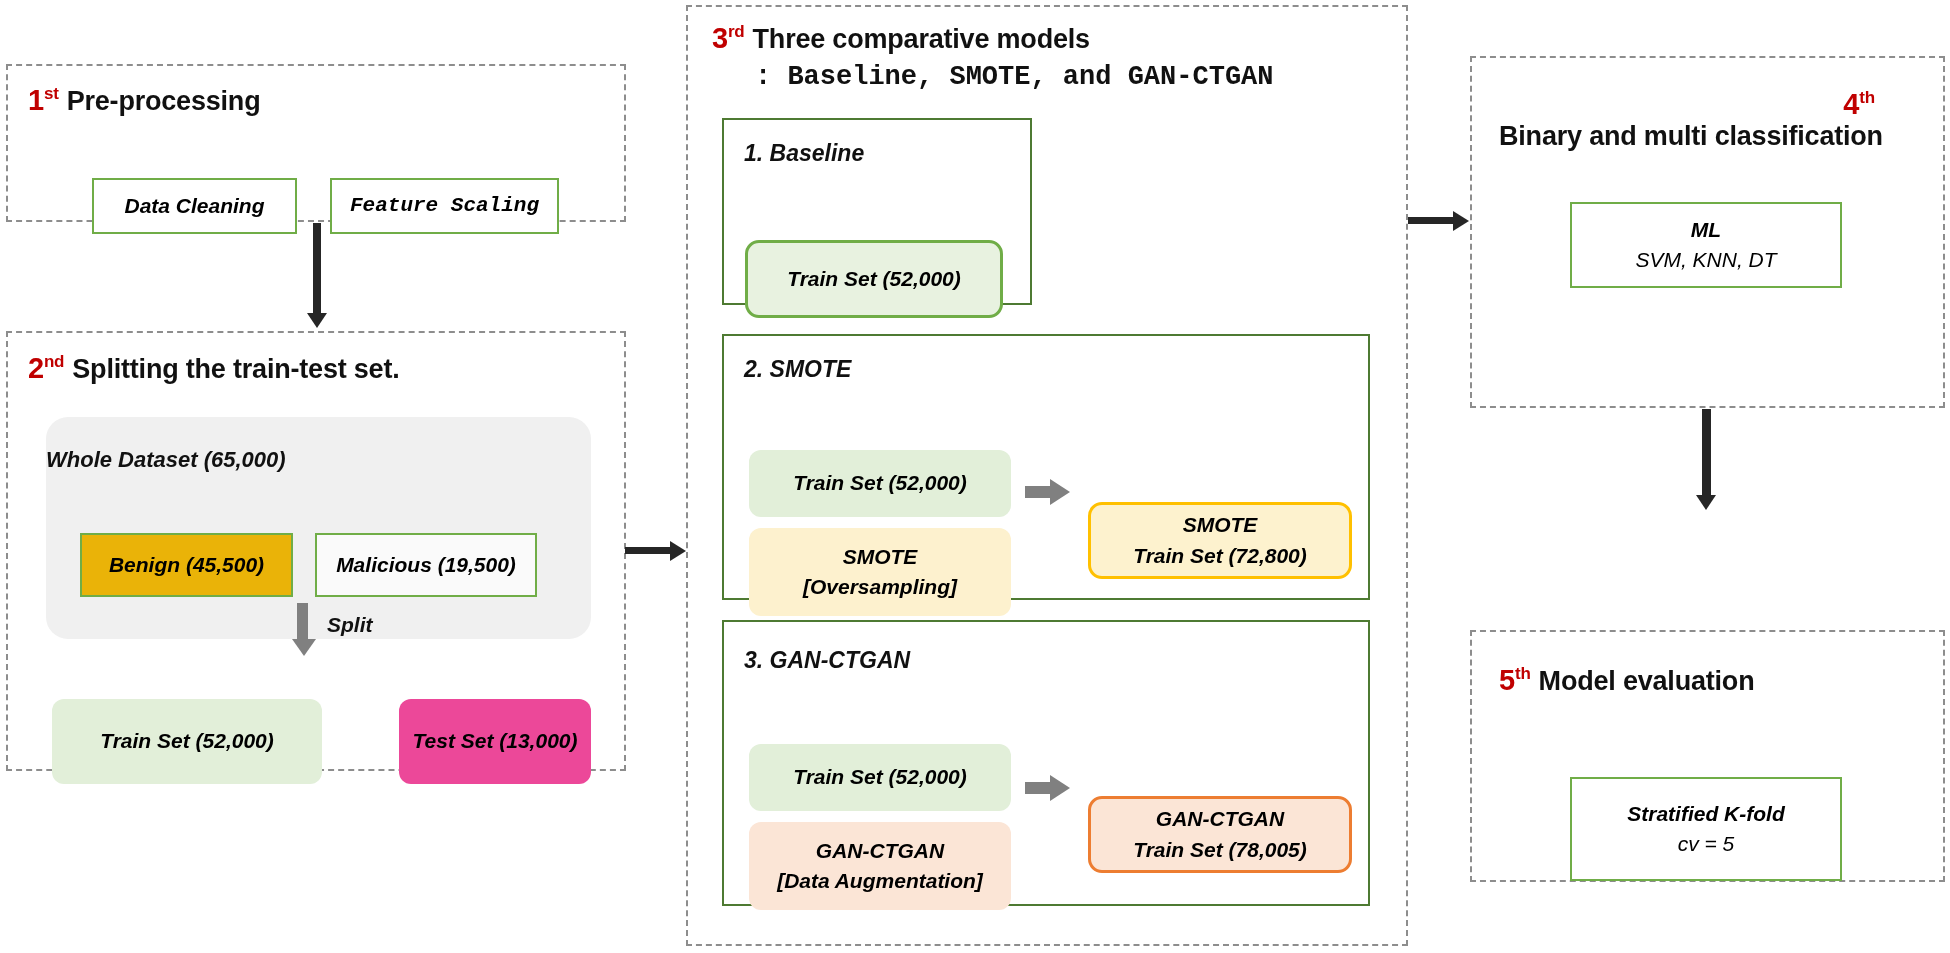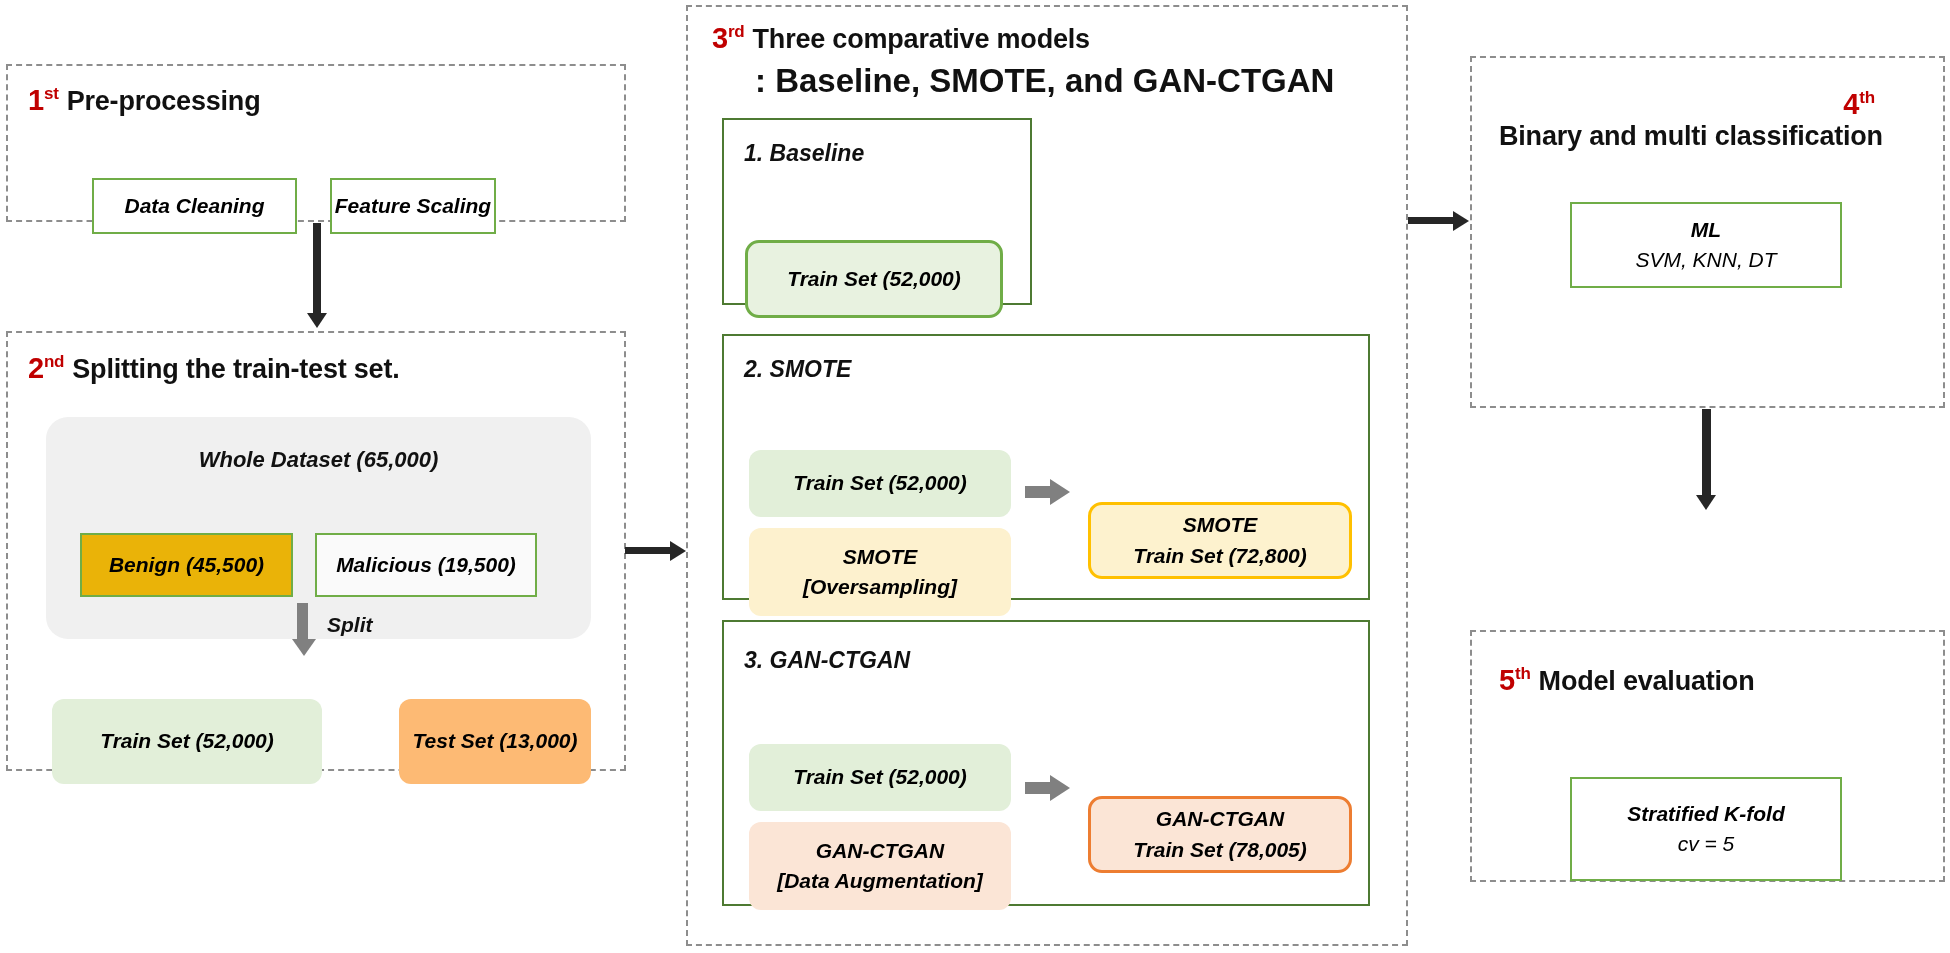--- a/index.html
+++ b/index.html
@@ -36,21 +36,21 @@
   .ord{
     color:#C00000;
     font-weight:bold;
     font-size:29px;
     margin-right:8px;
     display:inline-block;
   }
   .ord sup{font-size:17px;vertical-align:super;line-height:0;}
   .heading .htext{color:#111;}
   .heading2{
-    font-size:33px;font-weight:bold;color:#111;white-space:nowrap;line-height:1.15;
+    font-size:27px;font-weight:bold;color:#111;white-space:nowrap;line-height:1.15;font-family:Liberation Mono, monospace;
   }
 
   
   .box{
     display:flex;
     flex-direction:column;
     align-items:center;
     justify-content:center;
     text-align:center;
     font-style:italic;
@@ -85,21 +85,21 @@
   .box-orange-soft{
     background:#FBE5D6;
     border-radius:12px;
   }
   .box-orange-strong{
     background:#FBE5D6;
     border:3px solid #ED7D31;
     border-radius:14px;
   }
   .box-blue-soft{
-    background:#fdba74;
+    background:#ec4899;
     border-radius:12px;
   }
   .box-grey-soft{
     background:#F0F0F0;
     border-radius:22px;
   }
   .model-group{
     border:2px solid #4E7A32;
     background:#fff;
   }
@@ -135,41 +135,41 @@
   .grey .av-shaft{background:#808080;}
   .grey .av-head{border-top-color:#808080;}
 
   .split-label{
     position:absolute;
     font-style:italic;font-weight:bold;font-size:21px;color:#111;
     white-space:nowrap;
   }
   .whole-title{
     position:absolute;
-    width:100%;text-align:center;
+    width:100%;text-align:left;
     font-style:italic;font-weight:bold;font-size:22px;color:#111;
   }
 </style>
 </head>
 <body>
 
 <div id="stage">
 
   <div class="abs dashed" style="left:6px;top:64px;width:620px;height:158px;"></div>
 
   <div class="abs heading" style="left:28px;top:84px;">
     <span class="ord"><span>1</span><sup>st</sup></span>
     <span class="htext">Pre-processing</span>
   </div>
 
   <div class="abs box box-green-outline" style="left:92px;top:134px;width:205px;height:56px;">
     <span>Data Cleaning</span>
   </div>
 
-  <div class="abs box box-green-outline" style="left:330px;top:134px;width:166px;height:56px;">
+  <div class="abs box box-green-outline" style="left:330px;top:134px;width:229px;height:56px;font-family:Liberation Mono, monospace;">
     <span>Feature Scaling</span>
   </div>
 
   <div class="arrow-v" style="left:306px;top:223px;width:24px;height:108px;">
     <div class="av-shaft" style="left:7px;top:0;width:8px;height:92px;"></div>
     <div class="av-head" style="left:1px;top:90px;"></div>
   </div>
 
   <div class="abs dashed" style="left:6px;top:331px;width:620px;height:440px;"></div>
 

